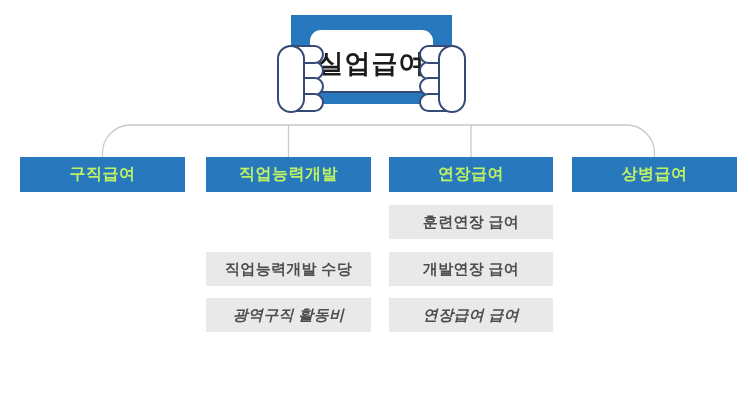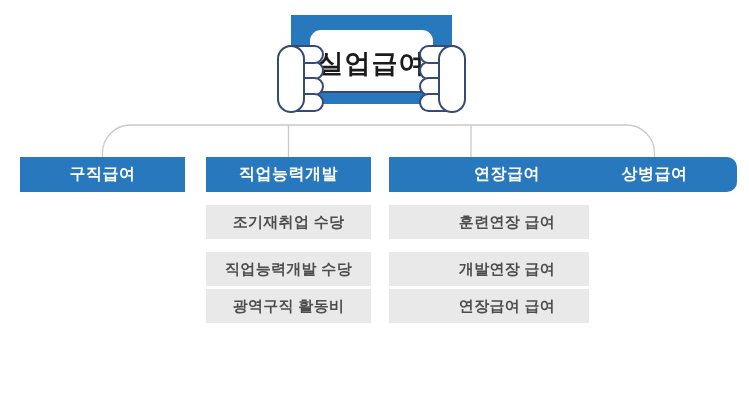--- a/index.html
+++ b/index.html
@@ -7,39 +7,39 @@
     width:749px;height:400px;position:relative;background:#ffffff;
     font-family:"Liberation Sans","DejaVu Sans",sans-serif;
     overflow:hidden;
   }
   .stage{position:absolute;inset:0;width:607px;height:400px;}
   svg{display:block;}
   .connector-svg{position:absolute;left:0;top:0;z-index:1;}
   .banner-svg{position:absolute;left:275px;top:2px;z-index:3;}
   .hdr{
     position:absolute;height:35px;z-index:2;
-    background:#2878be;color:#ffffff;
+    background:#2878be;color:#bef264;
     font-size:16px;font-weight:700;letter-spacing:.5px;
     display:flex;align-items:center;justify-content:center;
   }
   .itm{
     position:absolute;height:34px;z-index:2;
     background:#e9e9e9;color:#4d4d4d;
     font-size:15px;font-weight:600;letter-spacing:.3px;
     display:flex;align-items:center;justify-content:center;
   }
   
   .c1{left:20px;width:165px;}
   .c2{left:206px;width:165px;}
-  .c3{left:389px;width:164px;padding-left:36px;}
-  .c4{left:572px;width:165px;border-radius:10px;}
+  .c3{left:389px;width:164px;}
+  .c4{left:572px;width:165px;}
   .r0{top:157px;}
   .s0{top:205px;}
   .s1{top:252px;}
-  .s2{top:289px;}
+  .s2{top:298px;font-style:italic;}
   .s3{top:347px;}
   .banner-title-text{
     font-family:"Liberation Sans","DejaVu Sans",sans-serif;
     font-size:26px;font-weight:700;fill:#1b1b1b;letter-spacing:1px;
   }
 </style>
 </head>
 <body>
 
 <div class="stage">
@@ -84,21 +84,20 @@
       <rect x="8" y="44" width="40" height="17" rx="8.5"></rect>
       <rect x="3" y="44" width="26" height="66" rx="13"></rect>
     </g>
   </svg>
 
   <div class="hdr c1 r0">구직급여</div>
   <div class="hdr c2 r0">직업능력개발</div>
   <div class="hdr c3 r0">연장급여</div>
   <div class="hdr c4 r0">상병급여</div>
 
-  <div class="itm c2 s0">조기재취업 수당</div>
   <div class="itm c2 s1">직업능력개발 수당</div>
   <div class="itm c2 s2">광역구직 활동비</div>
 
   <div class="itm c3 s1">개발연장 급여</div>
   <div class="itm c3 s0">훈련연장 급여</div>
   <div class="itm c3 s2">연장급여 급여</div>
 
 </div>
 
 </body></html>

